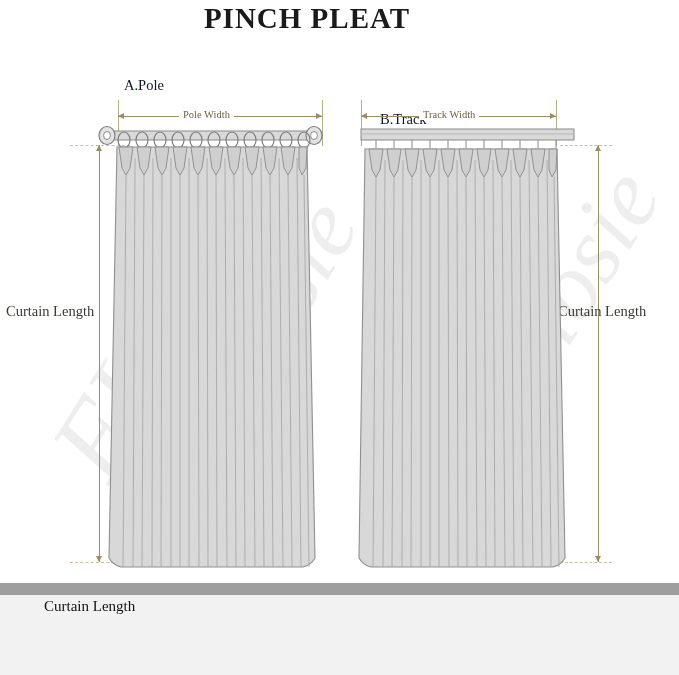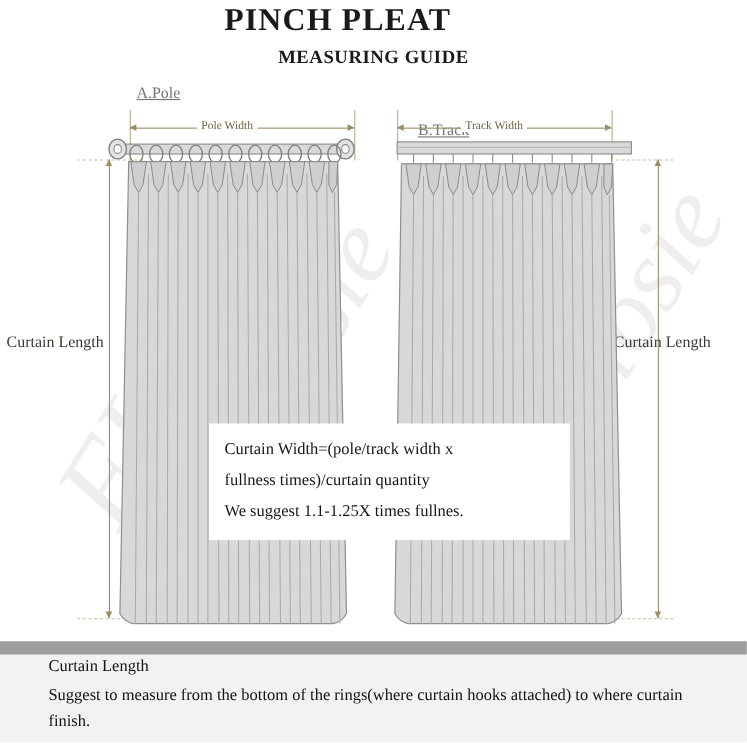--- a/index.html
+++ b/index.html
@@ -40,23 +40,22 @@
     text-align: center;
     font-size: 17px;
     font-weight: bold;
     letter-spacing: 0.5px;
   }
 
   
   .panel-label {
     position: absolute;
     font-size: 14.5px;
-    color: #737373;
+    color: #0f172a;
     white-space: nowrap;
-    text-decoration: underline;
   }
   #label-pole  { top: 77px; left: 124px; }
   #label-track { top: 77px; left: 380px; margin-top: 34px; }
 
   
   .watermark {
     position: absolute;
     font-family: "Liberation Serif", serif;
     font-style: italic;
     font-size: 108px;
@@ -174,21 +173,20 @@
 </head>
 <body>
 
 <div class="page">
 
   <div class="watermark" id="wm1">FLOSiie</div>
   <div class="watermark" id="wm2">Flosie</div>
   <div class="watermark" id="wm3">Flosie</div>
 
   <div class="title">PINCH PLEAT</div>
-  <div class="subtitle">MEASURING GUIDE</div>
 
   <div class="panel-label" id="label-pole">A.Pole</div>
   <div class="panel-label" id="label-track">B.Track</div>
 
   <div class="tick-v" style="left:118px; top:100px; height:46px;"></div>
   <div class="tick-v" style="left:322px; top:100px; height:46px;"></div>
   <div class="dim-h" style="left:118px; top:116px; width:204px;"></div>
   <div class="arrow-l" style="left:118px; top:112.5px;"></div>
   <div class="arrow-r" style="left:316px; top:112.5px;"></div>
   <div class="dim-h-label" style="left:179px; top:109px;">Pole Width</div>
@@ -335,23 +333,17 @@
       <path d="M157,59 L160,449"></path>
       <path d="M166,42 L169,449"></path>
       <path d="M175,59 L178,449"></path>
       <path d="M184,42 L188,449"></path>
       <path d="M193,59 L197,449"></path>
       <path d="M202,42 L206,449"></path>
       <path d="M209,59 L214,449"></path>
     </g>
   </svg>
 
-  <div class="callout">
-    <div>Curtain Width=(pole/track width x</div>
-    <div>fullness times)/curtain quantity</div>
-    <div>We suggest 1.1-1.25X times fullnes.</div>
-  </div>
 
   <div class="note-bar"></div>
   <div class="note-title">Curtain Length</div>
-  <div class="note-body">Suggest to measure from the bottom of the rings(where curtain hooks attached) to where curtain finish.</div>
 
 </div>
 
 </body></html>

